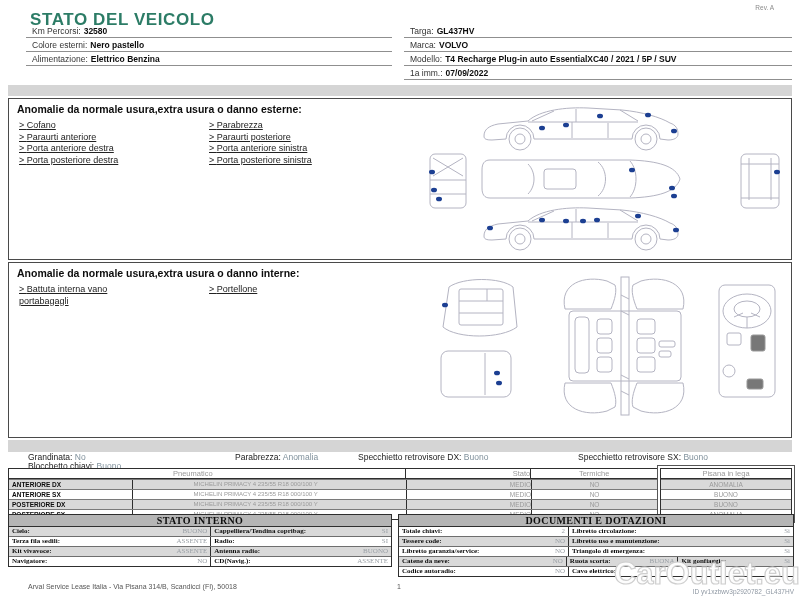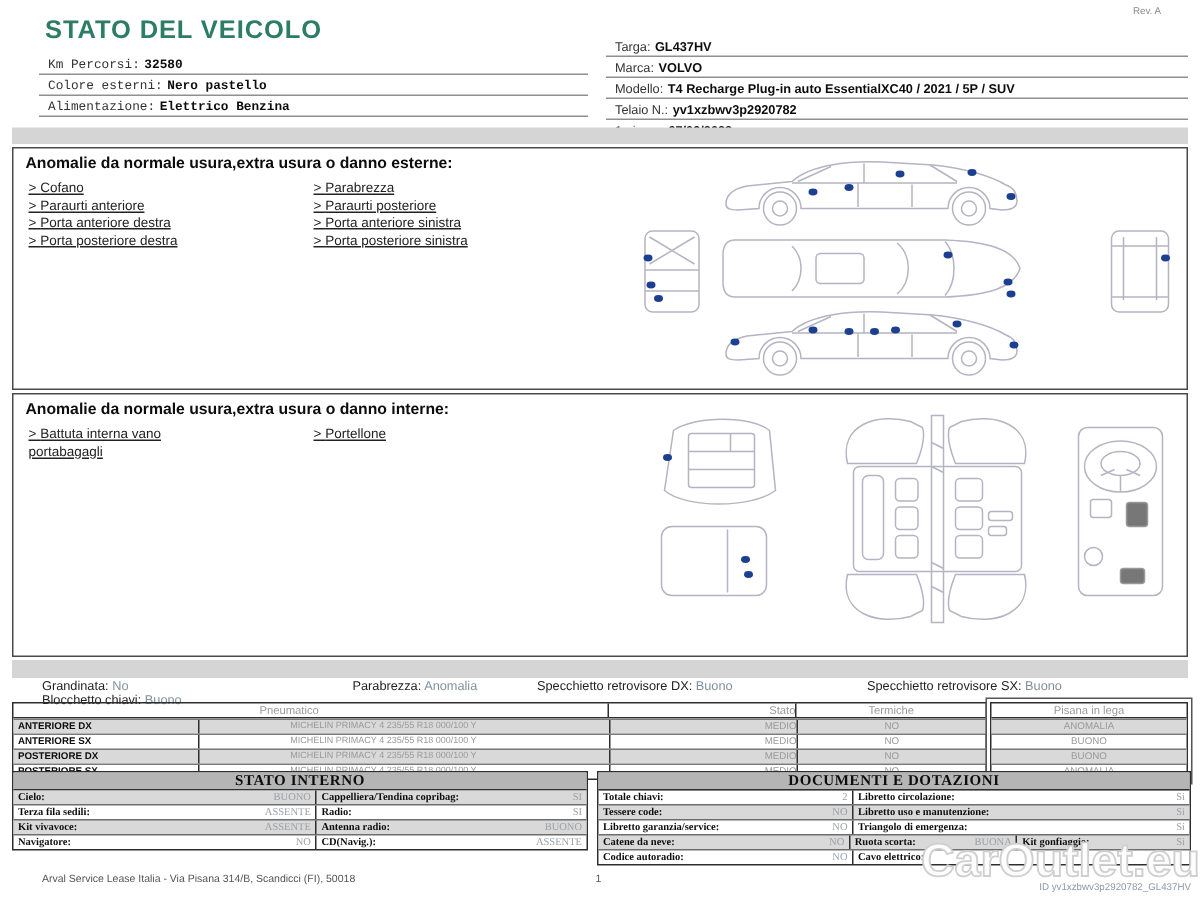--- a/index.html
+++ b/index.html
@@ -4,21 +4,21 @@
 <style>
   html,body{margin:0;padding:0;background:#fff;}
   .page{position:relative;width:800px;height:600px;background:#fff;overflow:hidden;
         font-family:"Liberation Sans","DejaVu Sans",sans-serif;color:#111;}
 
   .page-title{position:absolute;left:30px;top:10px;font-size:17px;font-weight:bold;
         color:#2c7c66;letter-spacing:.6px;}
   .rev{position:absolute;right:26px;top:4px;font-size:6.5px;color:#8a8a8a;}
 
   .info-table{position:absolute;}
-  #info-left{left:26px;top:36px;width:366px;font-family:Liberation Mono, monospace;}
+  #info-left{left:26px;top:24px;width:366px;}
   #info-right{left:404px;top:24px;width:388px;}
   .info-row{display:flex;align-items:flex-end;height:12px;border-bottom:1px solid #8f8f8f;
         font-size:8.5px;line-height:10px;padding:0 0 1px 6px;white-space:nowrap;overflow:hidden;}
   .info-row .lbl{color:#333;margin-right:3px;}
   .info-row .val{font-weight:bold;color:#0d0d0d;}
 
   .graybar{position:absolute;left:8px;width:784px;background:#d5d5d5;}
   #bar1{top:85px;height:11px;}
   #bar2{top:440px;height:12px;}
 
@@ -117,24 +117,20 @@
       <span class="lbl">Targa:</span>
       <span class="val">GL437HV</span>
     </div>
     <div class="info-row">
       <span class="lbl">Marca:</span>
       <span class="val">VOLVO</span>
     </div>
     <div class="info-row">
       <span class="lbl">Modello:</span>
       <span class="val">T4 Recharge Plug-in auto EssentialXC40 / 2021 / 5P / SUV</span>
-    </div>
-    <div class="info-row">
-      <span class="lbl">Telaio N.:</span>
-      <span class="val">yv1xzbwv3p2920782</span>
     </div>
     <div class="info-row">
       <span class="lbl">1a imm.:</span>
       <span class="val">07/09/2022</span>
     </div>
   </div>
 
   <div class="graybar" id="bar1"></div>
 
   <div class="panel" id="panel-ext">

